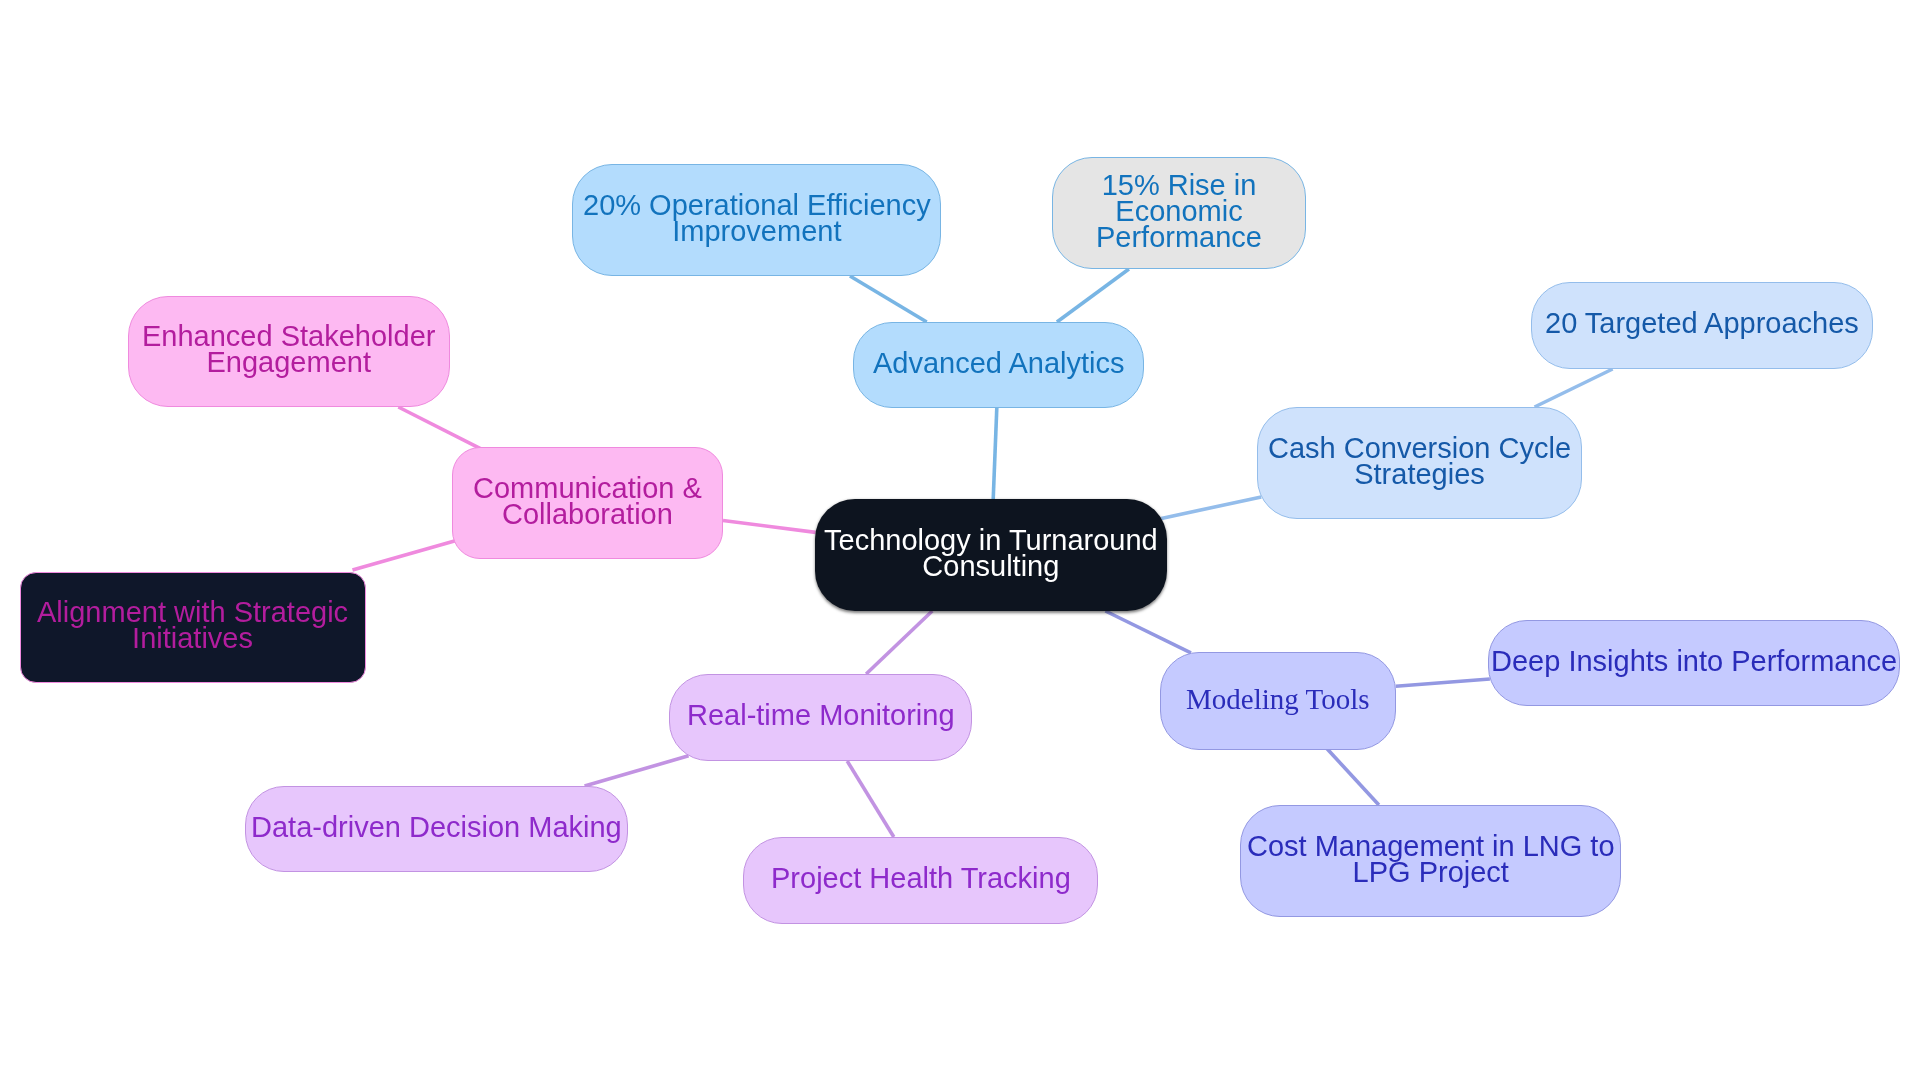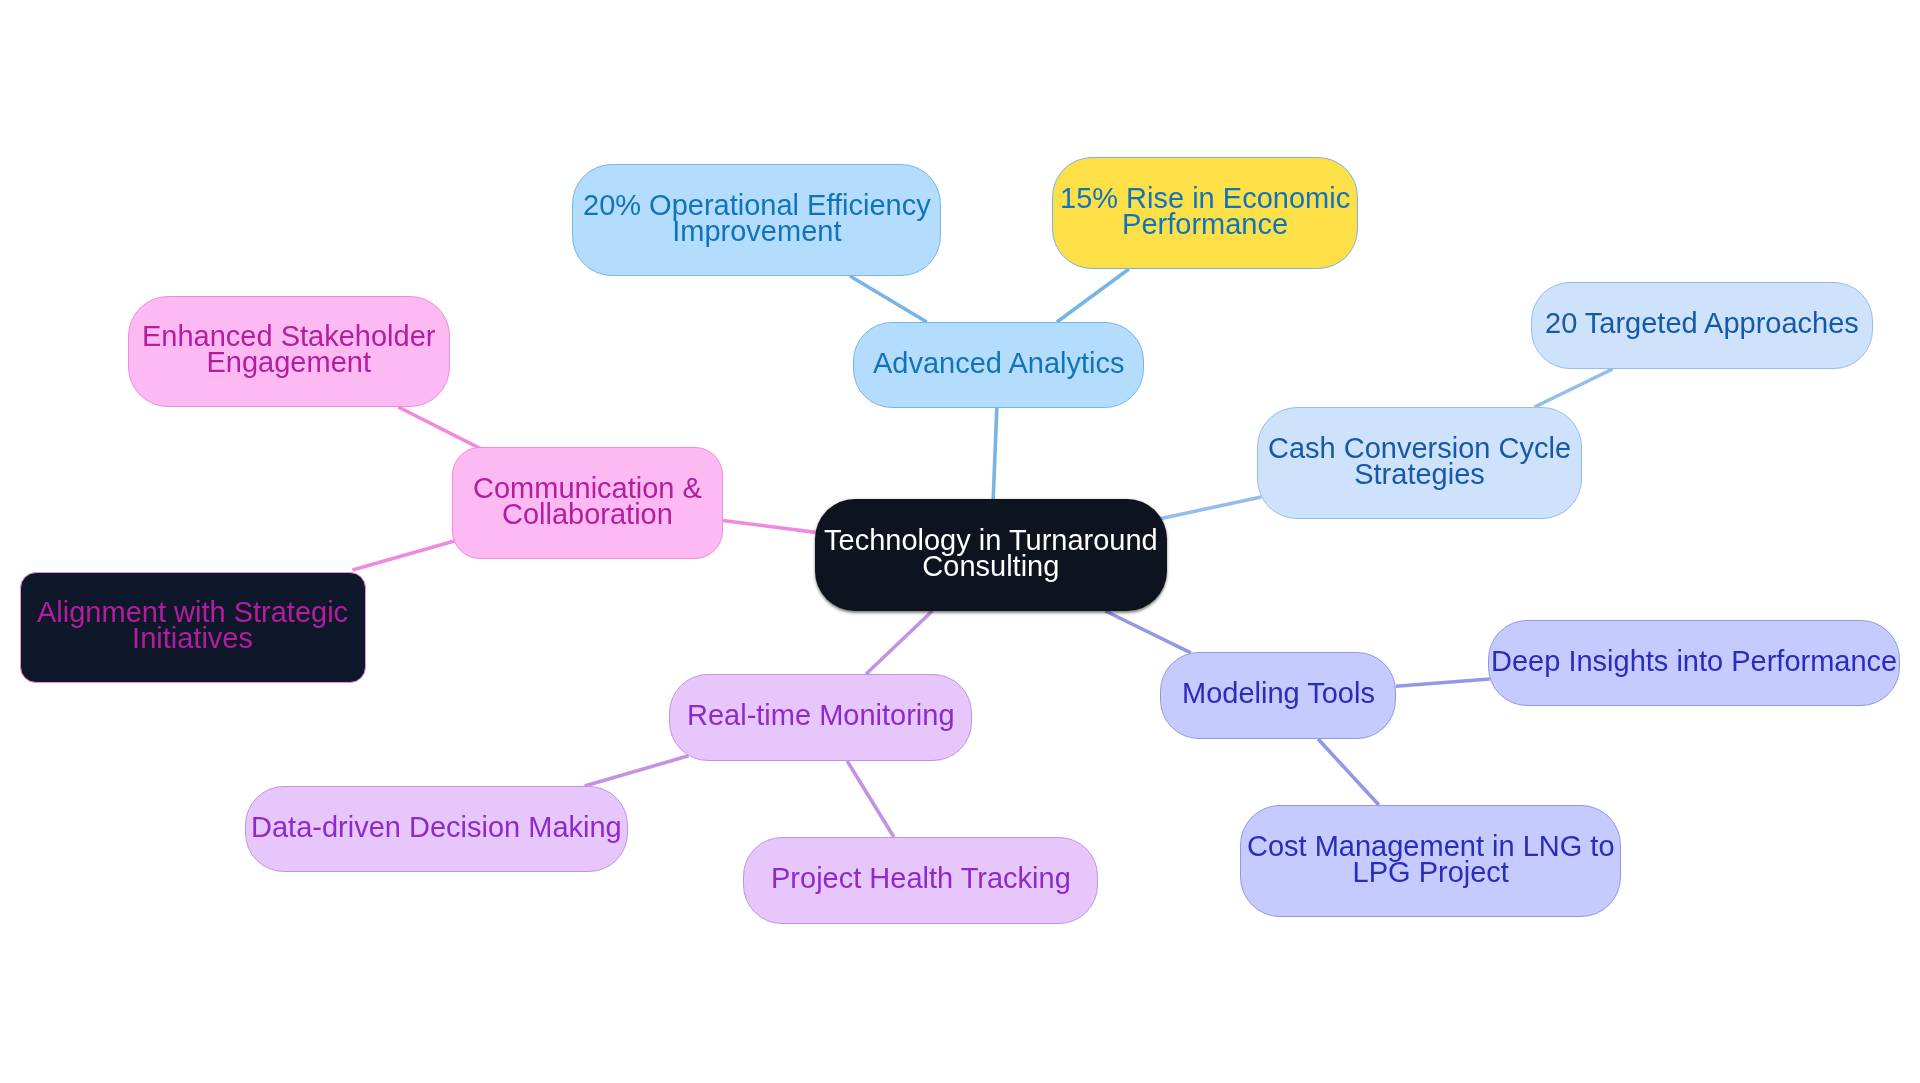--- a/index.html
+++ b/index.html
@@ -38,32 +38,32 @@
     <span class="label">Technology in Turnaround
 Consulting</span>
   </div>
   <div class="node branch" id="n_adv" style="left: 853px; top: 322px; width: 291px; height: 86px; border-radius: 39px; background: rgb(179, 220, 253); color: rgb(18, 115, 189); border-color: rgb(120, 181, 228);">
     <span class="label">Advanced Analytics</span>
   </div>
   <div class="node branch" id="n_ope" style="left: 572px; top: 164px; width: 369px; height: 112px; border-radius: 40px; background: rgb(179, 220, 253); color: rgb(18, 115, 189); border-color: rgb(120, 181, 228);">
     <span class="label">20% Operational Efficiency
 Improvement</span>
   </div>
-  <div class="node branch" id="n_eco" style="left: 1052px; top: 157px; width: 306px; height: 112px; border-radius: 40px; background: #fde047; color: rgb(18, 115, 189); border-color: rgb(120, 181, 228);">
+  <div class="node branch" id="n_eco" style="left: 1052px; top: 157px; width: 254px; height: 112px; border-radius: 40px; background: #e5e5e5; color: rgb(18, 115, 189); border-color: rgb(120, 181, 228);">
     <span class="label">15% Rise in Economic
 Performance</span>
   </div>
   <div class="node branch" id="n_cash" style="left: 1257px; top: 407px; width: 325px; height: 112px; border-radius: 40px; background: rgb(207, 226, 252); color: rgb(21, 89, 168); border-color: rgb(148, 189, 235);">
     <span class="label">Cash Conversion Cycle
 Strategies</span>
   </div>
   <div class="node branch" id="n_tgt" style="left: 1531px; top: 282px; width: 342px; height: 87px; border-radius: 39px; background: rgb(207, 226, 252); color: rgb(21, 89, 168); border-color: rgb(148, 189, 235);">
     <span class="label">20 Targeted Approaches</span>
   </div>
-  <div class="node branch" id="n_mod" style="left: 1160px; top: 652px; width: 236px; height: 87px; border-radius: 39px; background: rgb(197, 202, 255); color: rgb(42, 44, 186); border-color: rgb(147, 152, 226);">
+  <div class="node branch" id="n_mod" style="left: 1160px; top: 652px; width: 236px; height: 98px; border-radius: 39px; background: rgb(197, 202, 255); color: rgb(42, 44, 186); border-color: rgb(147, 152, 226); font-family: Liberation Serif, serif;">
     <span class="label">Modeling Tools</span>
   </div>
   <div class="node branch" id="n_dee" style="left: 1488px; top: 620px; width: 412px; height: 86px; border-radius: 39px; background: rgb(197, 202, 255); color: rgb(42, 44, 186); border-color: rgb(147, 152, 226);">
     <span class="label">Deep Insights into Performance</span>
   </div>
   <div class="node branch" id="n_cost" style="left: 1240px; top: 805px; width: 381px; height: 112px; border-radius: 40px; background: rgb(197, 202, 255); color: rgb(42, 44, 186); border-color: rgb(147, 152, 226);">
     <span class="label">Cost Management in LNG to
 LPG Project</span>
   </div>
   <div class="node branch" id="n_rt" style="left: 669px; top: 674px; width: 303px; height: 87px; border-radius: 39px; background: rgb(231, 198, 252); color: rgb(142, 42, 203); border-color: rgb(194, 147, 226);">

